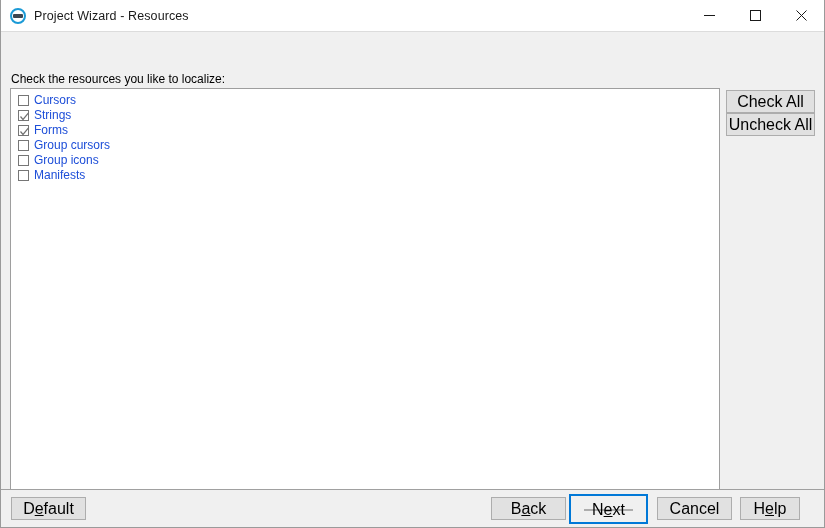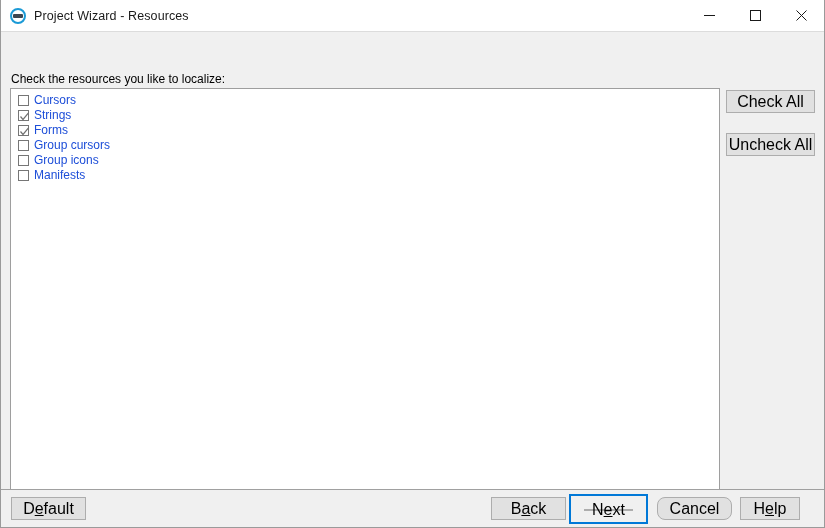--- a/index.html
+++ b/index.html
@@ -164,21 +164,21 @@
     display: flex;
     align-items: center;
     justify-content: center;
     padding: 0;
     white-space: nowrap;
   }
   .side-buttons .btn {
     width: 89px;
     height: 23px;
   }
-  .side-buttons .btn + .btn { margin-top: 20px; }
+  .side-buttons .btn + .btn { margin-top: 0; }
 
   
   .footer-sep {
     position: absolute;
     left: 0;
     bottom: 0;
     width: 100%;
     height: 37px;
     border-top: 1px solid #a0a0a0;
     background: #f0f0f0;
@@ -190,21 +190,21 @@
     width: 825px;
     height: 37px;
   }
   .footer .btn {
     position: absolute;
     height: 23px;
     top: 7px;
   }
   .btn-default  { left: 10px;  width: 75px; }
   .btn-back     { left: 490px; width: 75px; }
-  .btn-cancel   { left: 656px; width: 75px; border-radius: 8px; }
+  .btn-cancel   { left: 656px; width: 75px; }
   .btn-help     { left: 739px; width: 60px; }
 
   .next-wrap {
     position: absolute;
     left: 568px;
     top: 4px;
     width: 79px;
     height: 29px;
     box-sizing: border-box;
     border: 2px solid #0078d7;

